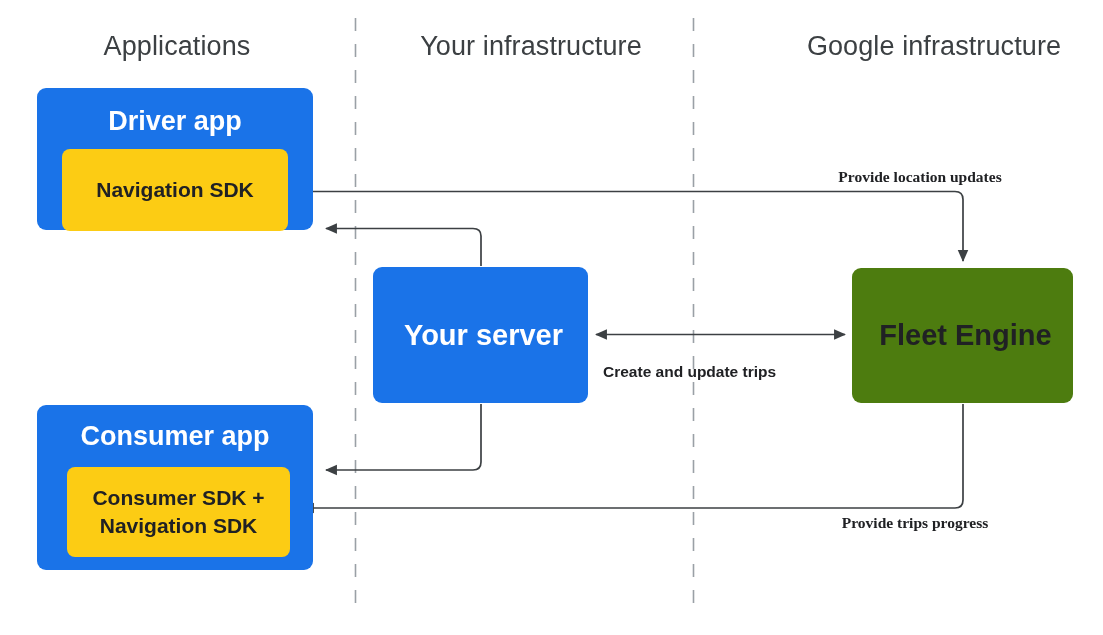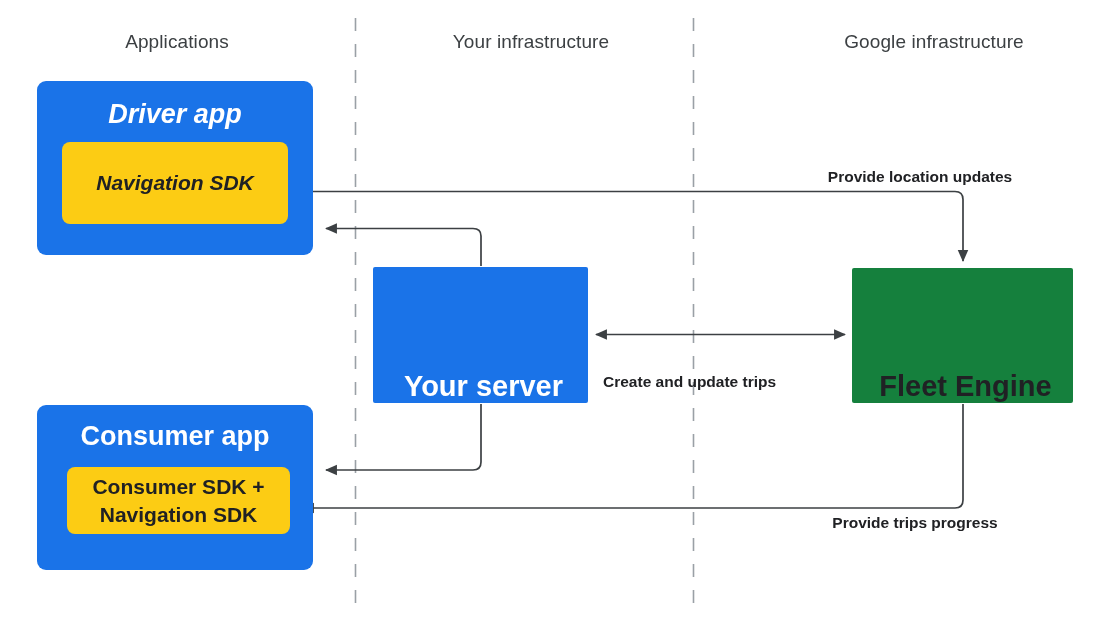--- a/index.html
+++ b/index.html
@@ -3,21 +3,21 @@
 <meta charset="utf-8">
 <style>
   html,body{margin:0;padding:0;background:#ffffff;}
   body{font-family:"Liberation Sans",sans-serif;}
   #stage{position:relative;width:1103px;height:635px;background:#fff;overflow:hidden;}
   #wires{position:absolute;left:0;top:0;width:1103px;height:635px;pointer-events:none;}
 
   .col-head{
     position:absolute;
     color:#3c4043;
-    font-size:19px;
+    font-size:27px;
     font-weight:400;
     letter-spacing:.1px;
     white-space:nowrap;
     transform:translateX(-50%);
     text-align:center;
   }
 
   .app-box{
     position:absolute;
     background:#1a73e8;
@@ -42,42 +42,42 @@
     justify-content:center;
     text-align:center;
     color:#202124;
     font-weight:bold;
     font-size:21px;
     line-height:1.32;
     box-sizing:border-box;
   }
   .plain-box{
     position:absolute;
-    border-radius:2px;
+    border-radius:9px;
     display:flex;
-    align-items:flex-end;
+    align-items:center;
     justify-content:center;
     text-align:center;
     font-weight:bold;
     white-space:nowrap;
     box-sizing:border-box;
     padding-left:6px;
   }
   .server-box{background:#1a73e8;color:#ffffff;font-size:29px;}
-  .engine-box{background:#15803d;color:#202124;font-size:29px;}
+  .engine-box{background:#4d7c0f;color:#202124;font-size:29px;}
 
   .edge-label{
     position:absolute;
     color:#202124;
     font-size:15.5px;
     font-weight:bold;
     white-space:nowrap;
     line-height:1.38;
   }
-  .edge-label.center{transform:translateX(-50%);text-align:center;}
+  .edge-label.center{transform:translateX(-50%);text-align:center;font-family:Liberation Serif, serif;}
 </style>
 </head>
 <body>
 
 <div id="stage">
 
   <div class="col-head" style="left:177px;top:31px;">Applications</div>
   <div class="col-head" style="left:934px;top:31px;">Google infrastructure</div>
   <div class="col-head" style="left:531px;top:31px;">Your infrastructure</div>
 
@@ -95,47 +95,47 @@
 
     <path d="M 481 266 V 236 Q 481 228.5 473 228.5 H 326" fill="none" stroke="#3c4043" stroke-width="1.7" marker-end="url(#arrow)"></path>
 
     <line x1="596" y1="334.5" x2="845" y2="334.5" stroke="#3c4043" stroke-width="1.7" marker-start="url(#arrow)" marker-end="url(#arrow)"></line>
 
     <path d="M 481 404 V 462 Q 481 470 473 470 H 326" fill="none" stroke="#3c4043" stroke-width="1.7" marker-end="url(#arrow)"></path>
 
     <path d="M 963 404 V 500 Q 963 508 955 508 H 303" fill="none" stroke="#3c4043" stroke-width="1.7" marker-end="url(#arrow)"></path>
   </svg>
 
-  <div class="app-box" style="left:37px;top:81px;width:276px;height:174px;font-style:italic;">
+  <div class="app-box" style="left:37px;top:88px;width:276px;height:142px;">
     <div class="app-title" style="top:18px;">Driver app</div>
     <div class="sdk-box" style="left:25px;top:61px;width:226px;height:82px;">
       <div>
         <div>Navigation SDK</div>
       </div>
     </div>
   </div>
 
   <div class="app-box" style="left:37px;top:405px;width:276px;height:165px;text-decoration:underline;">
     <div class="app-title" style="top:16px;">Consumer app</div>
-    <div class="sdk-box" style="left:30px;top:62px;width:223px;height:67px;">
+    <div class="sdk-box" style="left:30px;top:62px;width:223px;height:90px;">
       <div>
         <div>Consumer SDK +</div>
         <div>Navigation SDK</div>
       </div>
     </div>
   </div>
 
   <div class="plain-box server-box" style="left:373px;top:267px;width:215px;height:136px;">
     <span>Your server</span>
   </div>
 
   <div class="plain-box engine-box" style="left:852px;top:268px;width:221px;height:135px;">
     <span>Fleet Engine</span>
   </div>
 
   <div class="edge-label center" style="left:920px;top:166px;">Provide location updates</div>
 
 
-  <div class="edge-label" style="left:603px;top:371px;">Create and update trips</div>
+  <div class="edge-label" style="left:603px;top:361px;">Create and update trips</div>
 
   <div class="edge-label center" style="left:915px;top:512px;">Provide trips progress</div>
 
 </div>
 
 </body></html>

